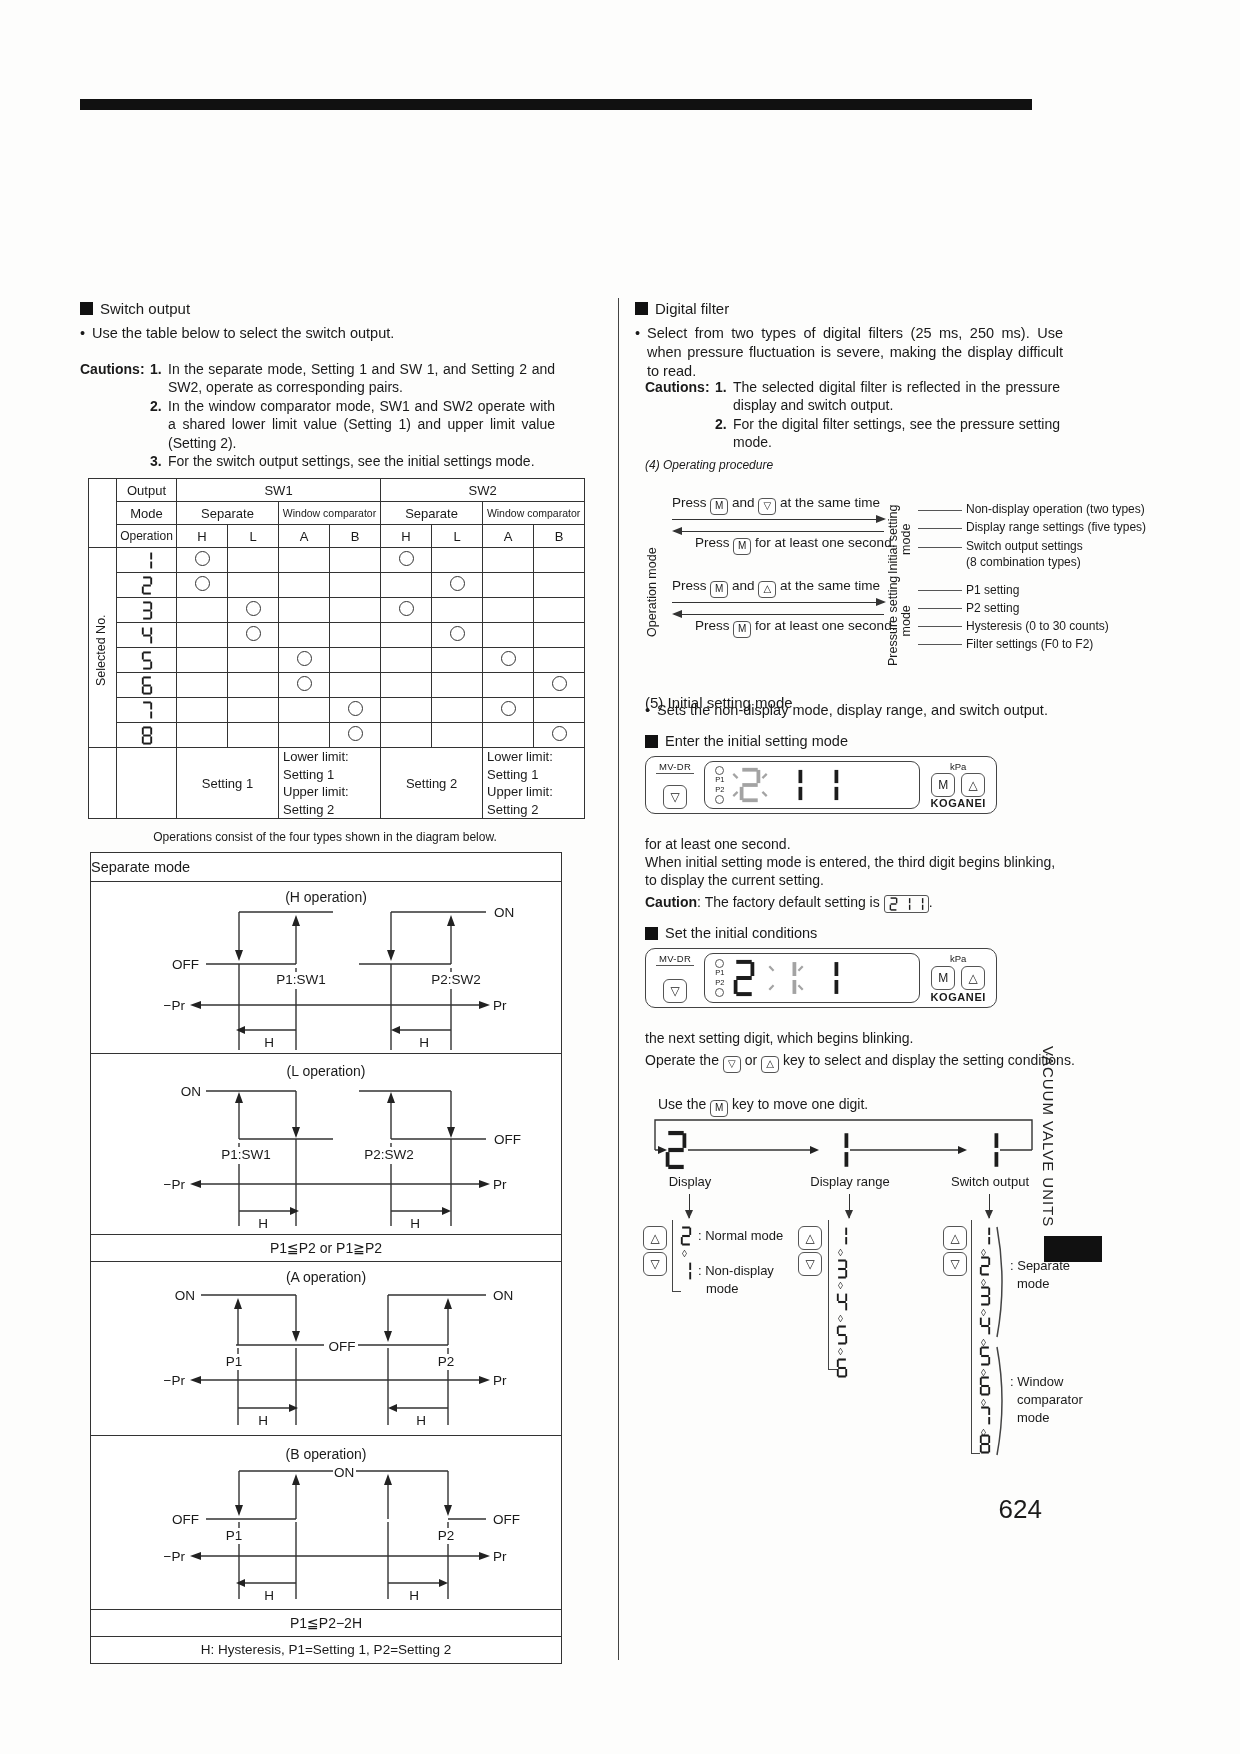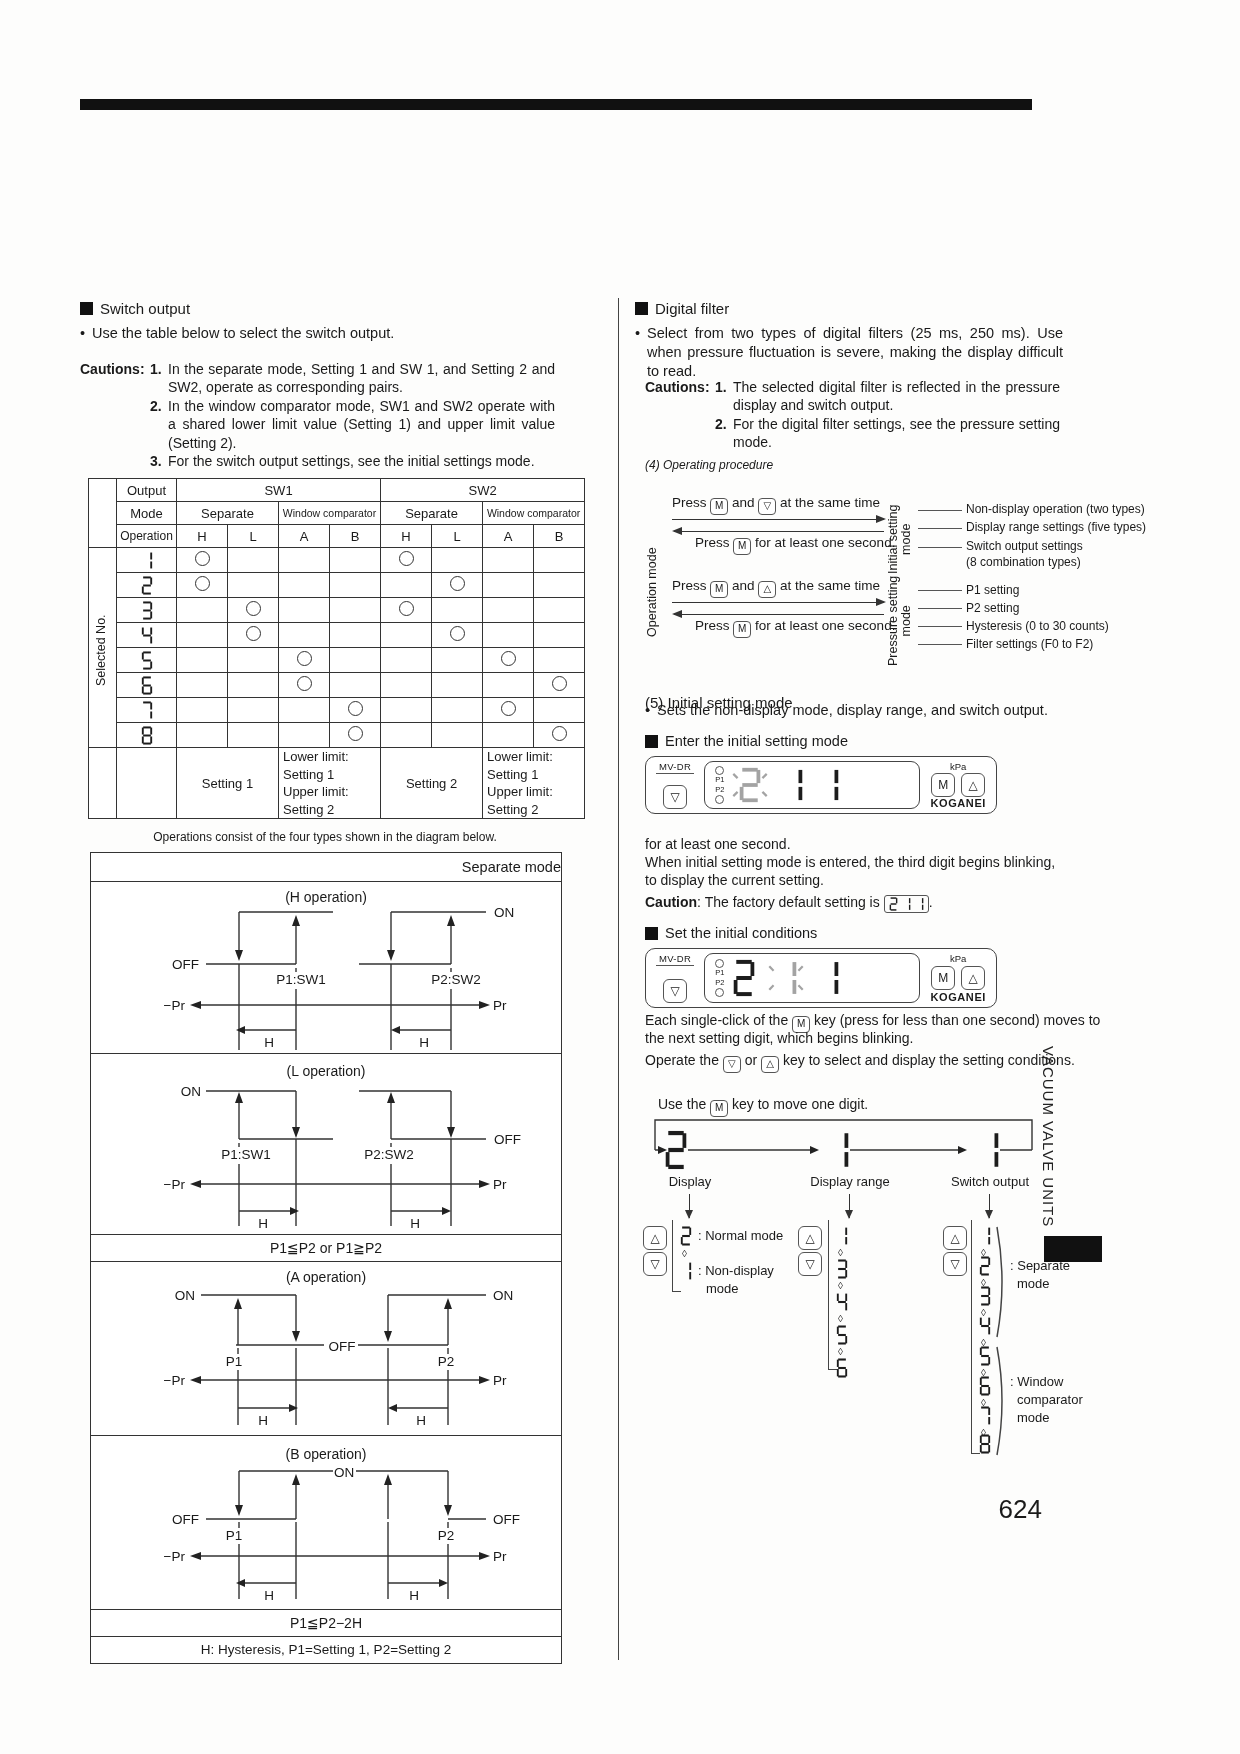--- a/index.html
+++ b/index.html
@@ -30,21 +30,21 @@
   #seltable tr.data-row td{border-top:1px dashed #888;height:24px;}
   #seltable tr.srow td{border-top:1px solid #333;}
   #seltable tr.frow td{border-top:1px solid #333;height:48px;font-size:13px;}
   #seltable td.wcfoot{font-size:10.5px;line-height:1.35;text-align:left;padding-left:4px;}
   .vlabel-cell{position:relative;}
   .vl{position:absolute;left:5px;top:138px;transform:rotate(-90deg);transform-origin:left top;
       white-space:nowrap;font-size:12.5px;}
   .circ{display:inline-block;width:13px;height:13px;border:1.4px solid #333;border-radius:50%;}
   
   #modesbox{left:90px;top:852px;width:470px;border:1.5px solid #333;background:#fff;}
-  .mb-title{border-bottom:1.5px solid #333;text-align:right;font-size:14.5px;height:28px;line-height:28px;}
+  .mb-title{border-bottom:1.5px solid #333;text-align:left;font-size:14.5px;height:28px;line-height:28px;}
   .mb-cond{border-top:1.5px solid #333;text-align:center;font-size:14px;height:26px;line-height:26px;}
   .wave{display:block;}
   .wave .ln{stroke:#333;stroke-width:1.4;fill:none;}
   .wave polygon{fill:#222;}
   .wave text{font-size:13.5px;fill:#1a1a1a;}
   .wave text.ttl{font-size:14px;}
   .lopsep{border-top:1.5px solid #333;}
   
   .flowtext{position:absolute;font-size:13.5px;white-space:nowrap;}
   .key{display:inline-block;min-width:14px;height:15px;line-height:14px;border:1.2px solid #555;
@@ -680,25 +680,20 @@
             <span>M</span>
           </span>
         <span class="btn">
             <span>△</span>
           </span>
       </span>
       <span class="brand">KOGANEI</span>
     </div>
   </div>
 
-  <div class="para" style="left:645px;top:1012px;">
-    <span>Each single-click of the</span>
-    <span class="key"><span>M</span></span>
-    <span>key (press for less than one second) moves to</span>
-  </div>
   <div class="para" style="left:645px;top:1030px;">the next setting digit, which begins blinking.</div>
   <div class="para" style="left:645px;top:1052px;">
     <span>Operate the</span>
     <span class="key"><span>▽</span></span>
     <span>or</span>
     <span class="key"><span>△</span></span>
     <span>key to select and display the setting conditions.</span>
   </div>
 
   <div class="para" style="left:658px;top:1096px;">

